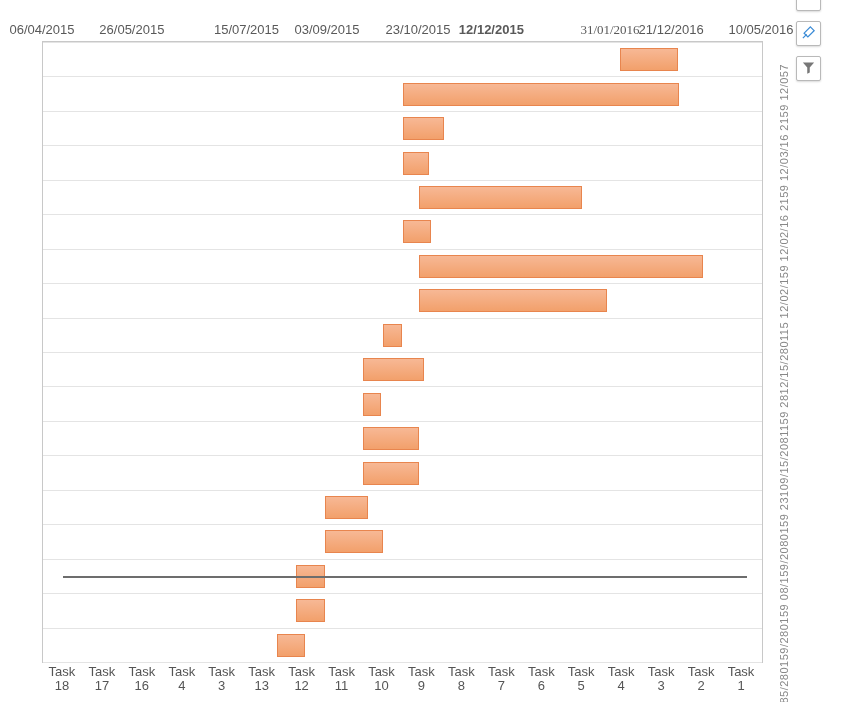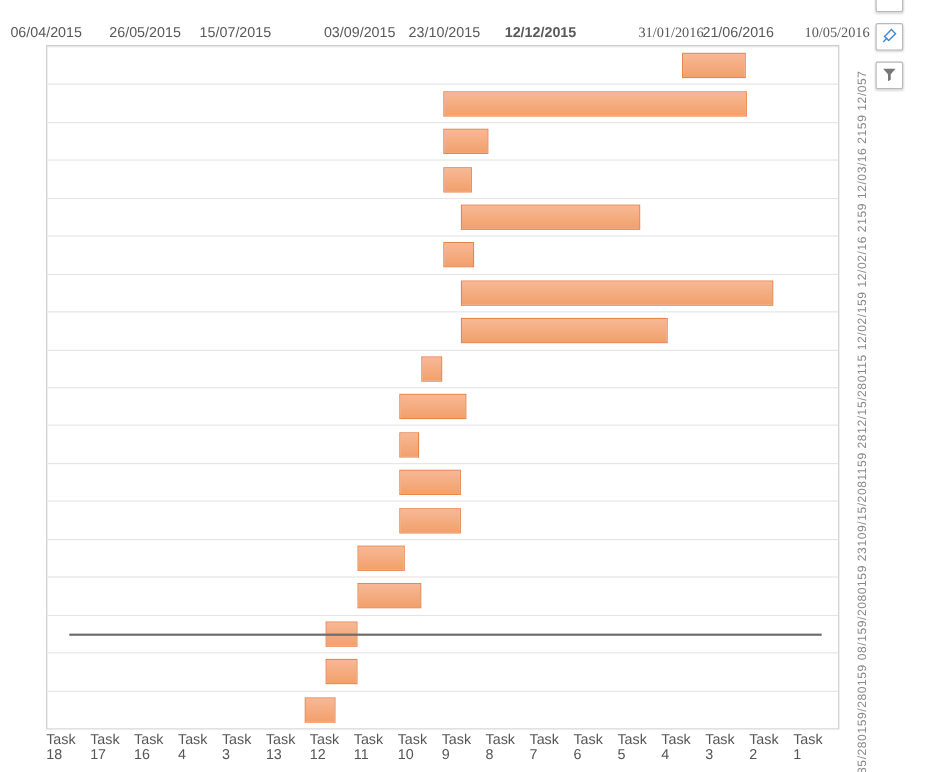--- a/index.html
+++ b/index.html
@@ -7,21 +7,21 @@
   
   .tool-btn{position:absolute;right:2px;width:23px;height:23px;border:1px solid #b9b9b9;background:#fff;box-shadow:0 1px 2px rgba(0,0,0,.15);display:flex;align-items:center;justify-content:center;border-radius:2px;cursor:pointer}
   
   #plot{position:absolute;left:42px;top:41px;width:719px;height:620px;border:1px solid #c8c8c8}
   .rowline{position:absolute;left:0;right:0;height:0;border-top:1px solid #e4e4e4}
   .midline{position:absolute;height:0;border-top:2px solid #6d6d6d}
   .bar{position:absolute;height:23px;background:linear-gradient(#f7b895,#f2a06b);border:1px solid #e8854e;box-sizing:border-box}
   
   .xlabel{position:absolute;top:22px;width:90px;text-align:center;color:#595959;font-size:13px}
   
-  .tasklabel{position:absolute;color:#555;font-size:13px;line-height:14px}
+  .tasklabel{position:absolute;text-align:center;color:#555;font-size:13px;line-height:14px}
   
   #vlabel{position:absolute;right:32px;top:64px;width:15px;height:638px;overflow:hidden}
   #vlabel span{display:block;transform:rotate(-90deg);transform-origin:center;white-space:nowrap;font-size:11px;color:#888;letter-spacing:0.5px;position:absolute;top:50%;left:50%;translate:-50% -50%}
 </style>
 </head>
 <body>
 
 <div id="frame">
 
   <div class="tool-btn" style="top:-14px"></div>
@@ -33,27 +33,27 @@
   </div>
   <div class="tool-btn" style="top:56px" title="filter">
     <span><svg width="15" height="15" viewBox="0 0 24 24" fill="#777">
           <path d="M3 4 H21 L14 12 V20 L10 22 V12 Z"></path>
         </svg></span>
   </div>
 
   <div id="xlabels">
       <div class="xlabel" style="left: -3px;">06/04/2015</div>
       <div class="xlabel" style="left: 86.875px;">26/05/2015</div>
-      <div class="xlabel" style="left: 169px;">15/07/2015</div>
+      <div class="xlabel" style="left: 189px; text-align: right;">15/07/2015</div>
       <div class="xlabel" style="left: 282px;">03/09/2015</div>
-      <div class="xlabel" style="left: 359px;">23/10/2015</div>
+      <div class="xlabel" style="left: 373px;">23/10/2015</div>
       <div class="xlabel" style="left: 446.375px; font-weight: bold;">12/12/2015</div>
       <div class="xlabel" style="left: 565px; font-family: Liberation Serif, serif;">31/01/2016</div>
-      <div class="xlabel" style="left: 626.125px;">21/06/2016</div>
-      <div class="xlabel" style="left: 716px; font-family: Liberation Serif, serif;">10/05/2016</div>
+      <div class="xlabel" style="left: 626.125px;">21/12/2016</div>
+      <div class="xlabel" style="left: 716px;">10/05/2016</div>
     </div>
 
   <div id="plot">
     <div id="gridlines">
         <div class="rowline" style="top: 0px;"></div>
         <div class="rowline" style="top: 34.4444px;"></div>
         <div class="rowline" style="top: 68.8889px;"></div>
         <div class="rowline" style="top: 103.333px;"></div>
         <div class="rowline" style="top: 137.778px;"></div>
         <div class="rowline" style="top: 172.222px;"></div>

